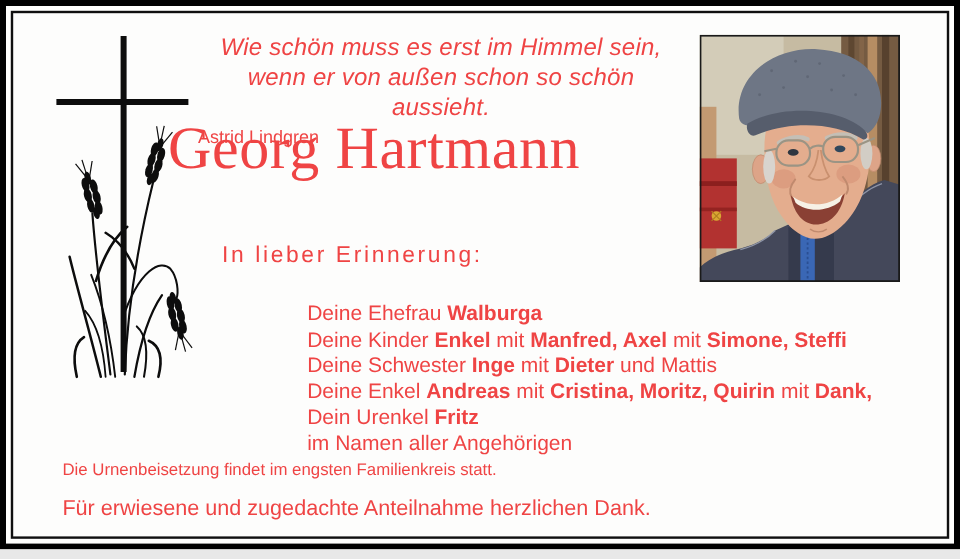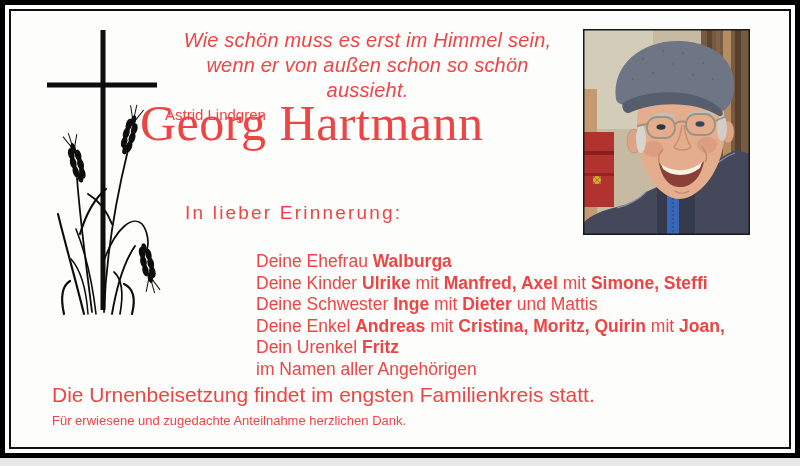--- a/index.html
+++ b/index.html
@@ -23,22 +23,22 @@
   }
 
   .dates{position:absolute;left:215px;top:159px;display:flex;gap:50px;font-size:19px;}
 
   .memory-heading{position:absolute;left:185px;top:202px;font-size:19px;letter-spacing:2.2px;}
 
   .family-list{position:absolute;left:256px;top:227px;width:530px;font-size:17.5px;line-height:21.6px;margin-top:24px;}
   .family-line{white-space:nowrap;}
   .b{font-weight:700;}
 
-  .footer-line1{position:absolute;left:52px;top:383px;font-size:21px;}
-  .footer-line2{position:absolute;left:52px;top:413px;font-size:13px;}
+  .footer-line1{position:absolute;left:52px;top:383px;font-size:14px;}
+  .footer-line2{position:absolute;left:52px;top:413px;font-size:18px;}
 
   .photo{position:absolute;left:583px;top:29px;width:167px;height:206px;}
 </style>
 </head>
 <body>
 
 <div class="page">
   <div class="frame-outer"></div>
   <div class="frame-inner"></div>
 
@@ -89,23 +89,23 @@
     <div class="attribution">Astrid Lindgren</div>
   </div>
 
   <div class="name">Georg Hartmann</div>
 
 
   <div class="memory-heading">In lieber Erinnerung:</div>
 
   <div class="family-list">
     <div class="family-line"><span>Deine Ehefrau </span><span class="b">Walburga</span></div>
-    <div class="family-line"><span>Deine Kinder </span><span class="b">Ulrike</span><span> mit </span><span class="b">Manfred, Axel</span><span> mit </span><span class="b">Simone, Steffi</span></div>
+    <div class="family-line"><span>Deine Kinder </span><span class="b">Enkel</span><span> mit </span><span class="b">Manfred, Axel</span><span> mit </span><span class="b">Simone, Steffi</span></div>
     <div class="family-line"><span>Deine Schwester </span><span class="b">Inge</span><span> mit </span><span class="b">Dieter</span><span> und Mattis</span></div>
-    <div class="family-line"><span>Deine Enkel </span><span class="b">Andreas</span><span> mit </span><span class="b">Cristina, Moritz, Quirin</span><span> mit </span><span class="b">Joan,</span></div>
+    <div class="family-line"><span>Deine Enkel </span><span class="b">Andreas</span><span> mit </span><span class="b">Cristina, Moritz, Quirin</span><span> mit </span><span class="b">Dank,</span></div>
     <div class="family-line"><span>Dein Urenkel </span><span class="b">Fritz</span></div>
     <div class="family-line"><span>im Namen aller Angehörigen</span></div>
   </div>
 
   <div class="footer-line1">Die Urnenbeisetzung findet im engsten Familienkreis statt.</div>
   <div class="footer-line2">Für erwiesene und zugedachte Anteilnahme herzlichen Dank.</div>
 
   <svg class="photo" viewBox="0 0 167 206" xmlns="http://www.w3.org/2000/svg">
 
     <rect x="0" y="0" width="167" height="206" fill="#c6bba2"></rect>

